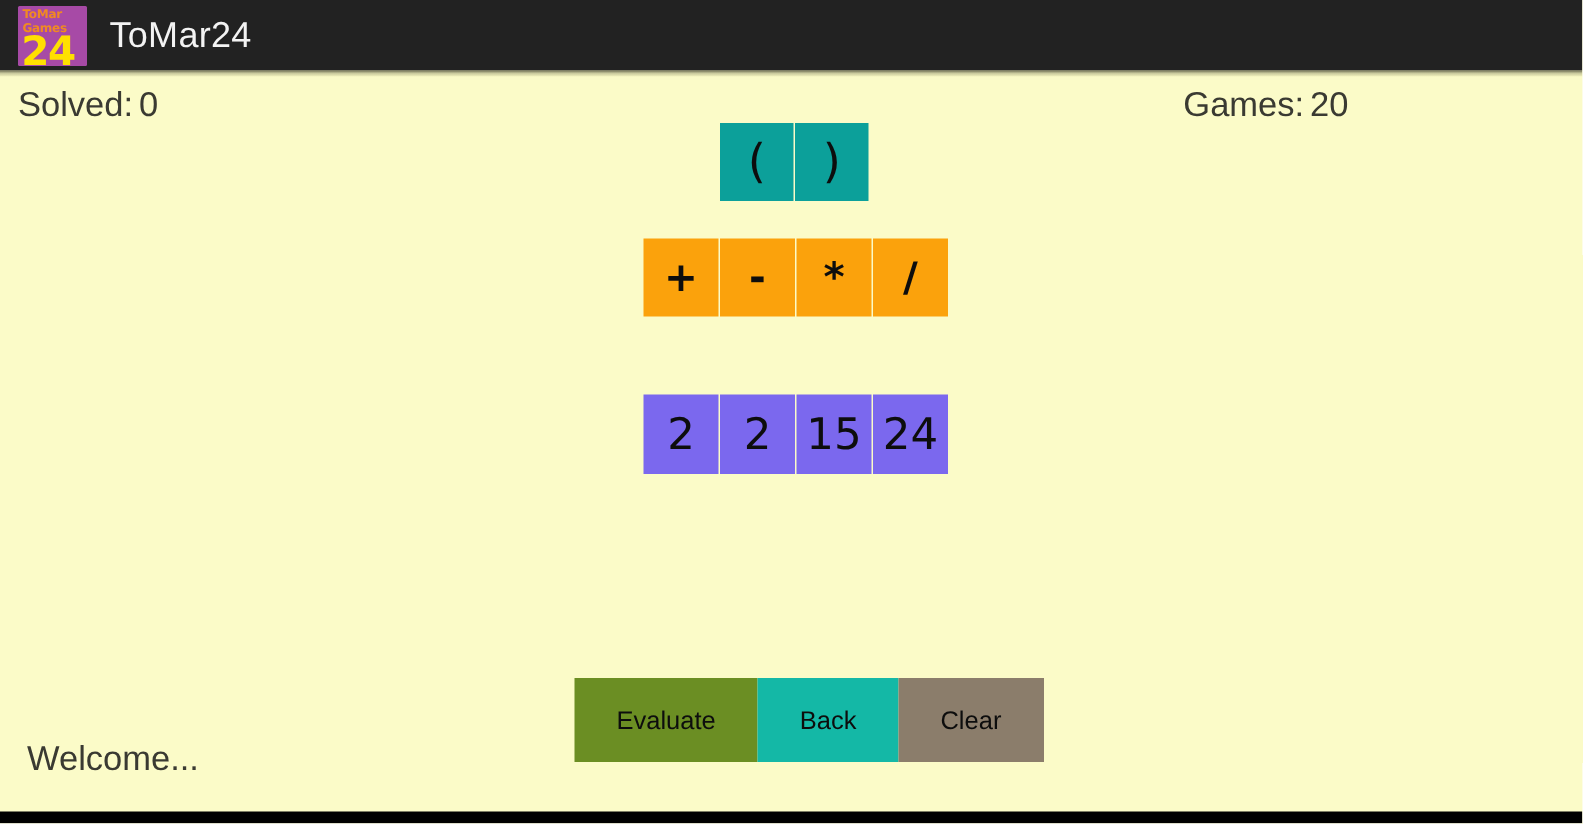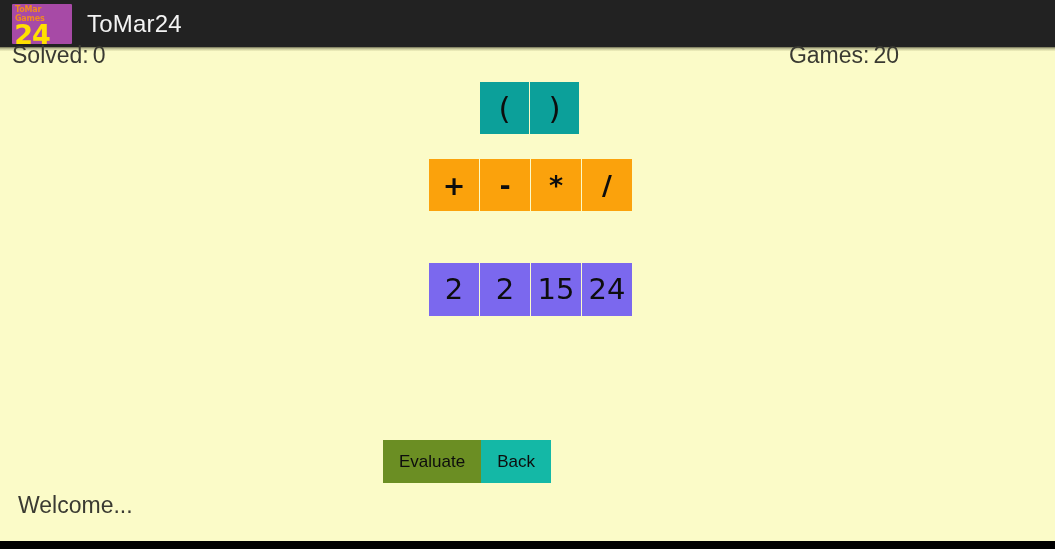--- a/index.html
+++ b/index.html
@@ -33,21 +33,21 @@
   }
   .titlebar-sheen {
     position: absolute;
     left: 0; top: 47px;
     width: 1055px;
     height: 4px;
     background: linear-gradient(to bottom, #6e6e53 0%, #c8c89c 45%, #f2f2bd 100%);
   }
   .app-icon {
     position: relative;
-    width: 60px;
+    width: 46px;
     height: 40px;
     background: #a74aa6;
     flex: 0 0 auto;
     overflow: hidden;
     border-radius: 1px;
   }
   .app-icon .brand-l1,
   .app-icon .brand-l2 {
     position: absolute;
     left: 3px;
@@ -77,21 +77,21 @@
     color: #f3f3f3;
     font-size: 24px;
     margin-left: 15px;
     letter-spacing: 0.2px;
     white-space: nowrap;
   }
 
   
   .scorebar {
     position: absolute;
-    left: 0; top: 37px;
+    left: 0; top: 51px;
     width: 909px;
     height: 36px;
     box-sizing: border-box;
     padding: 0 10px 0 12px;
     display: flex;
     align-items: center;
     justify-content: space-between;
   }
   .score-text {
     font-size: 23px;
@@ -149,24 +149,25 @@
     height: 53px;
     background: #7b68ee;
     font-size: 29px;
     margin-right: 1px;
     font-family: "DejaVu Sans", sans-serif;
   }
   .row-nums .btn:last-child { margin-right: 0; }
 
   .row-actions { left: 383px; top: 440px; }
   .row-actions .btn {
-    height: 43px;
+    height: 56px;
     font-size: 17px;
-    padding: 0 16px;
-    white-space: nowrap;
+    padding: 0 28px;
+    white-space: nowrap;
+    margin-top: 12px;
   }
   .act-evaluate { background: #6b8e23; }
   .act-back     { background: #14b8a6; }
   .act-clear    { background: #8b7d6b; }
   .act-giveup   { background: #fa8072; }
 
   
   .statusline {
     position: absolute;
     left: 0; top: 487px;
@@ -230,19 +231,20 @@
   <div class="row row-nums">
     <button class="btn">2</button>
     <button class="btn">2</button>
     <button class="btn">15</button>
     <button class="btn">24</button>
   </div>
 
   <div class="row row-actions">
     <button class="btn act-evaluate">Evaluate</button>
     <button class="btn act-back">Back</button>
+    <button class="btn act-clear">Clear</button>
   </div>
 
   <div class="statusline">Welcome...</div>
 
   <div class="navstrip"></div>
 
 </div>
 
 </body></html>

